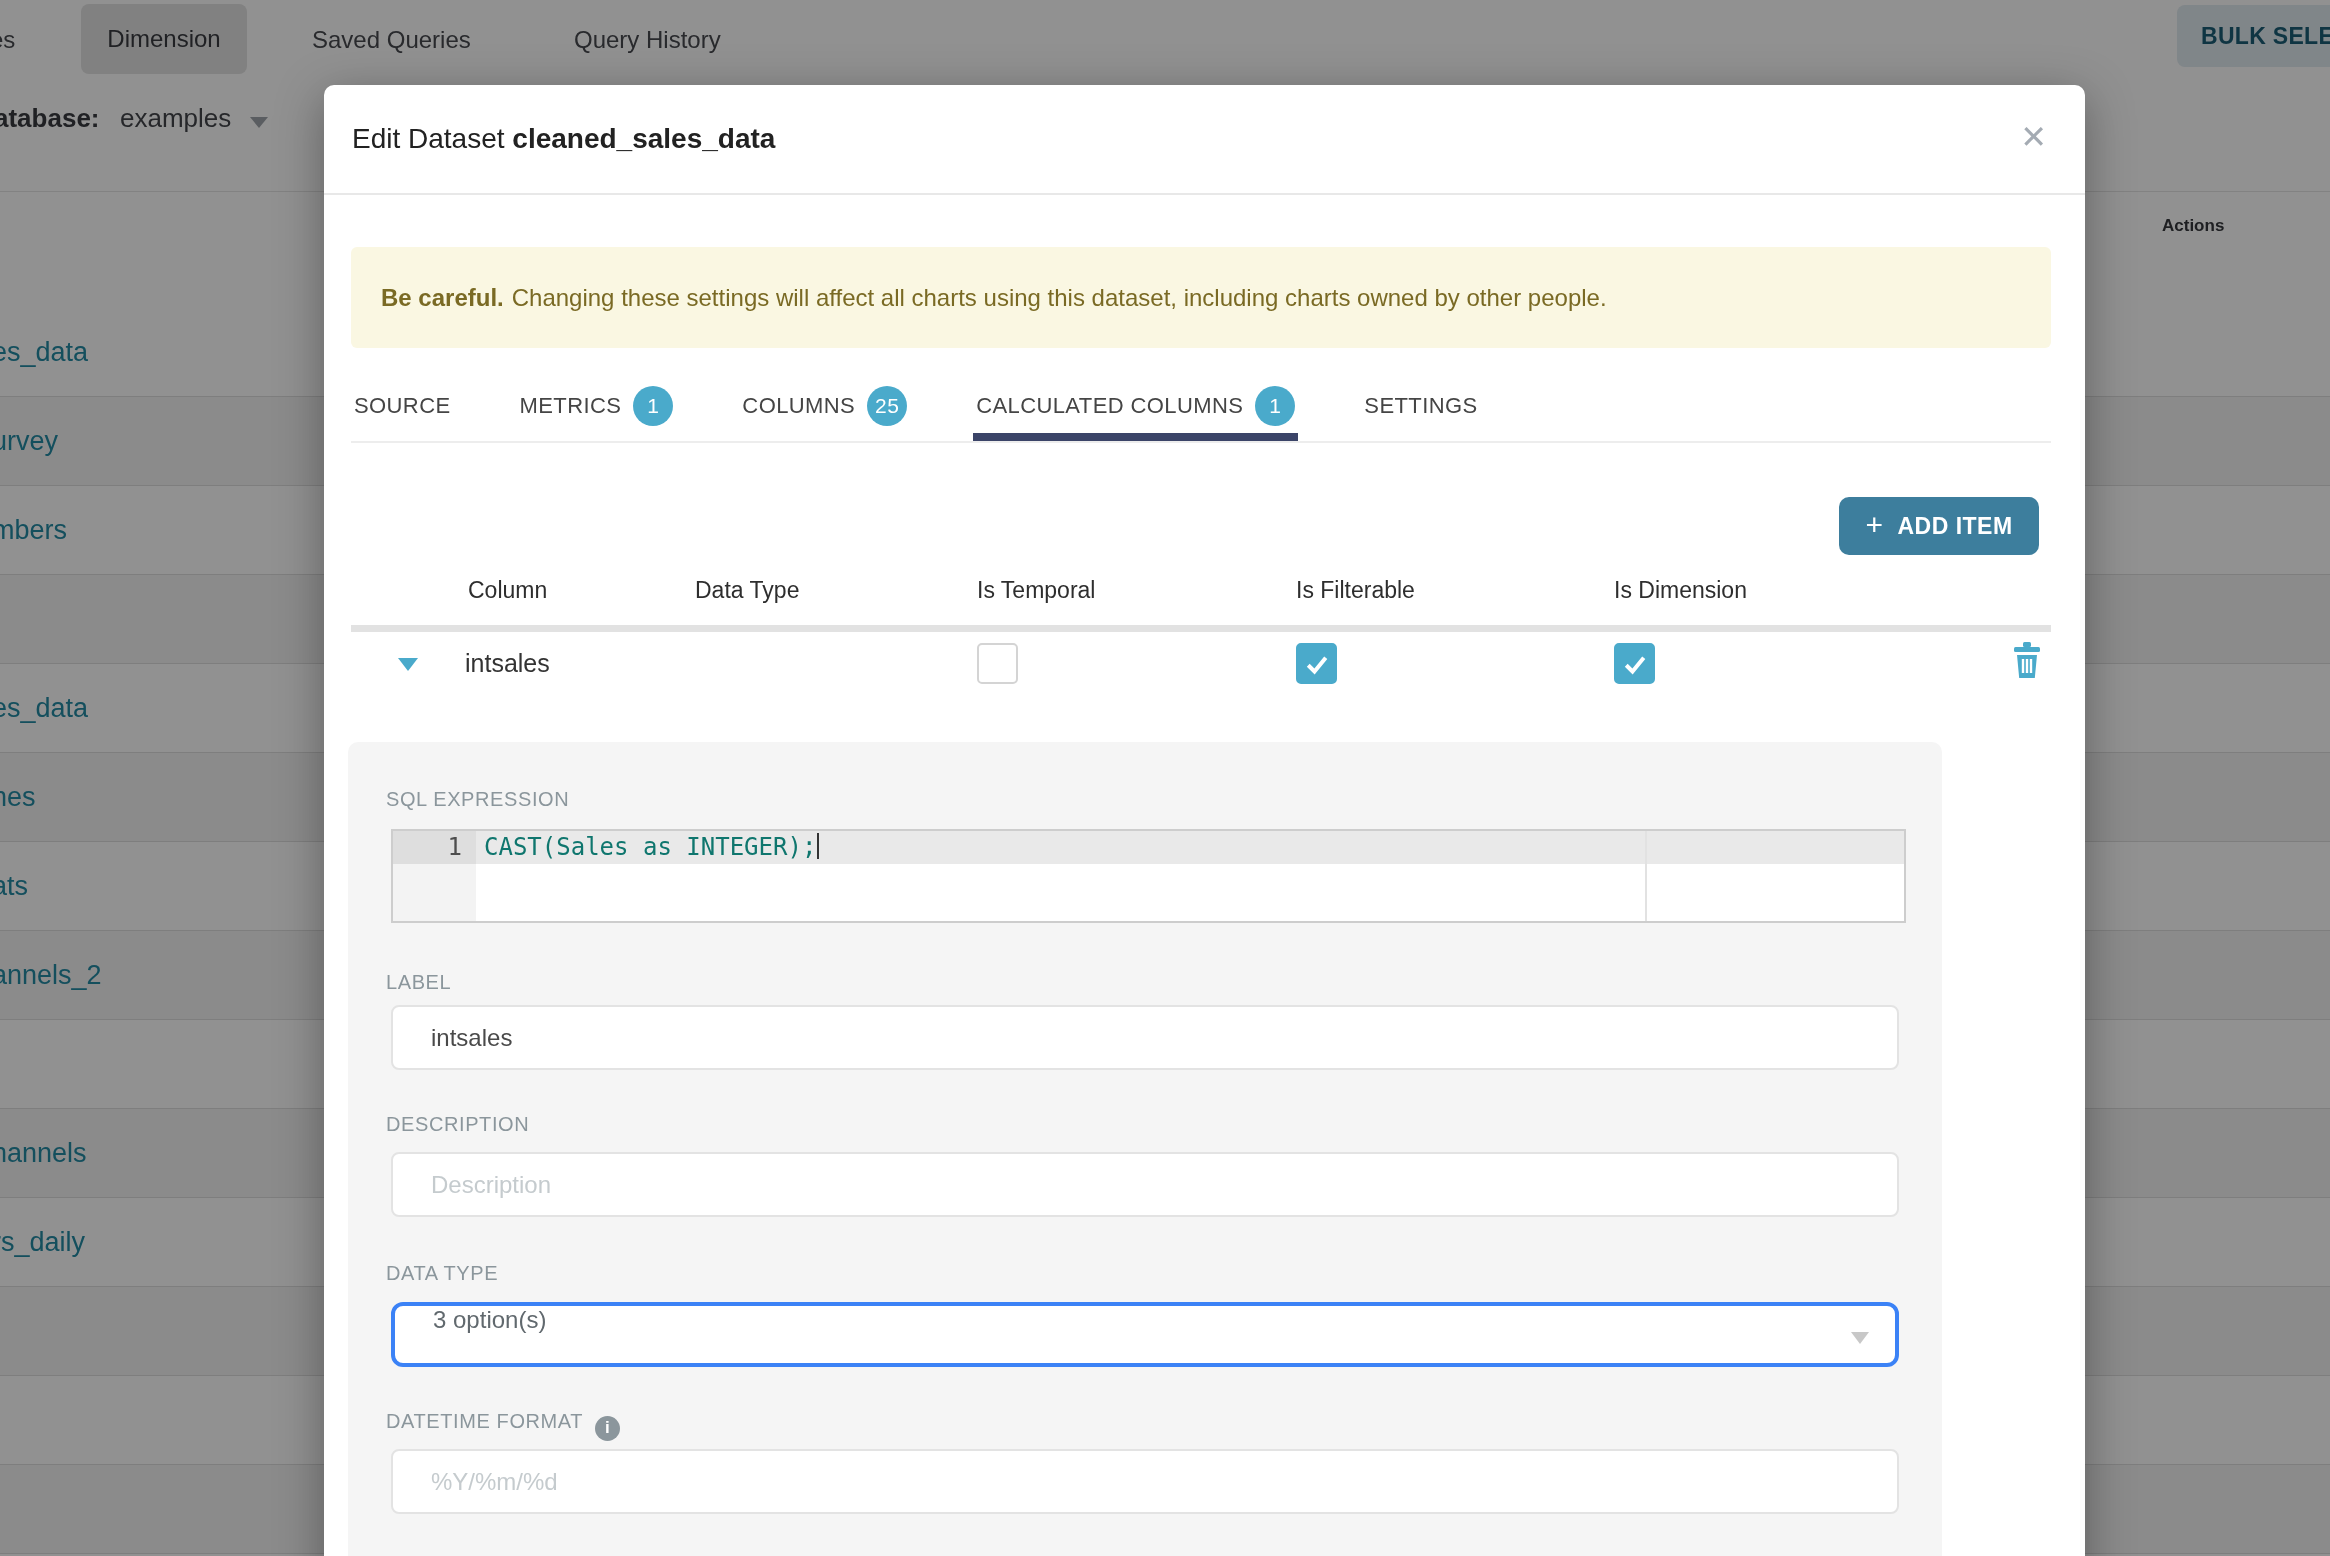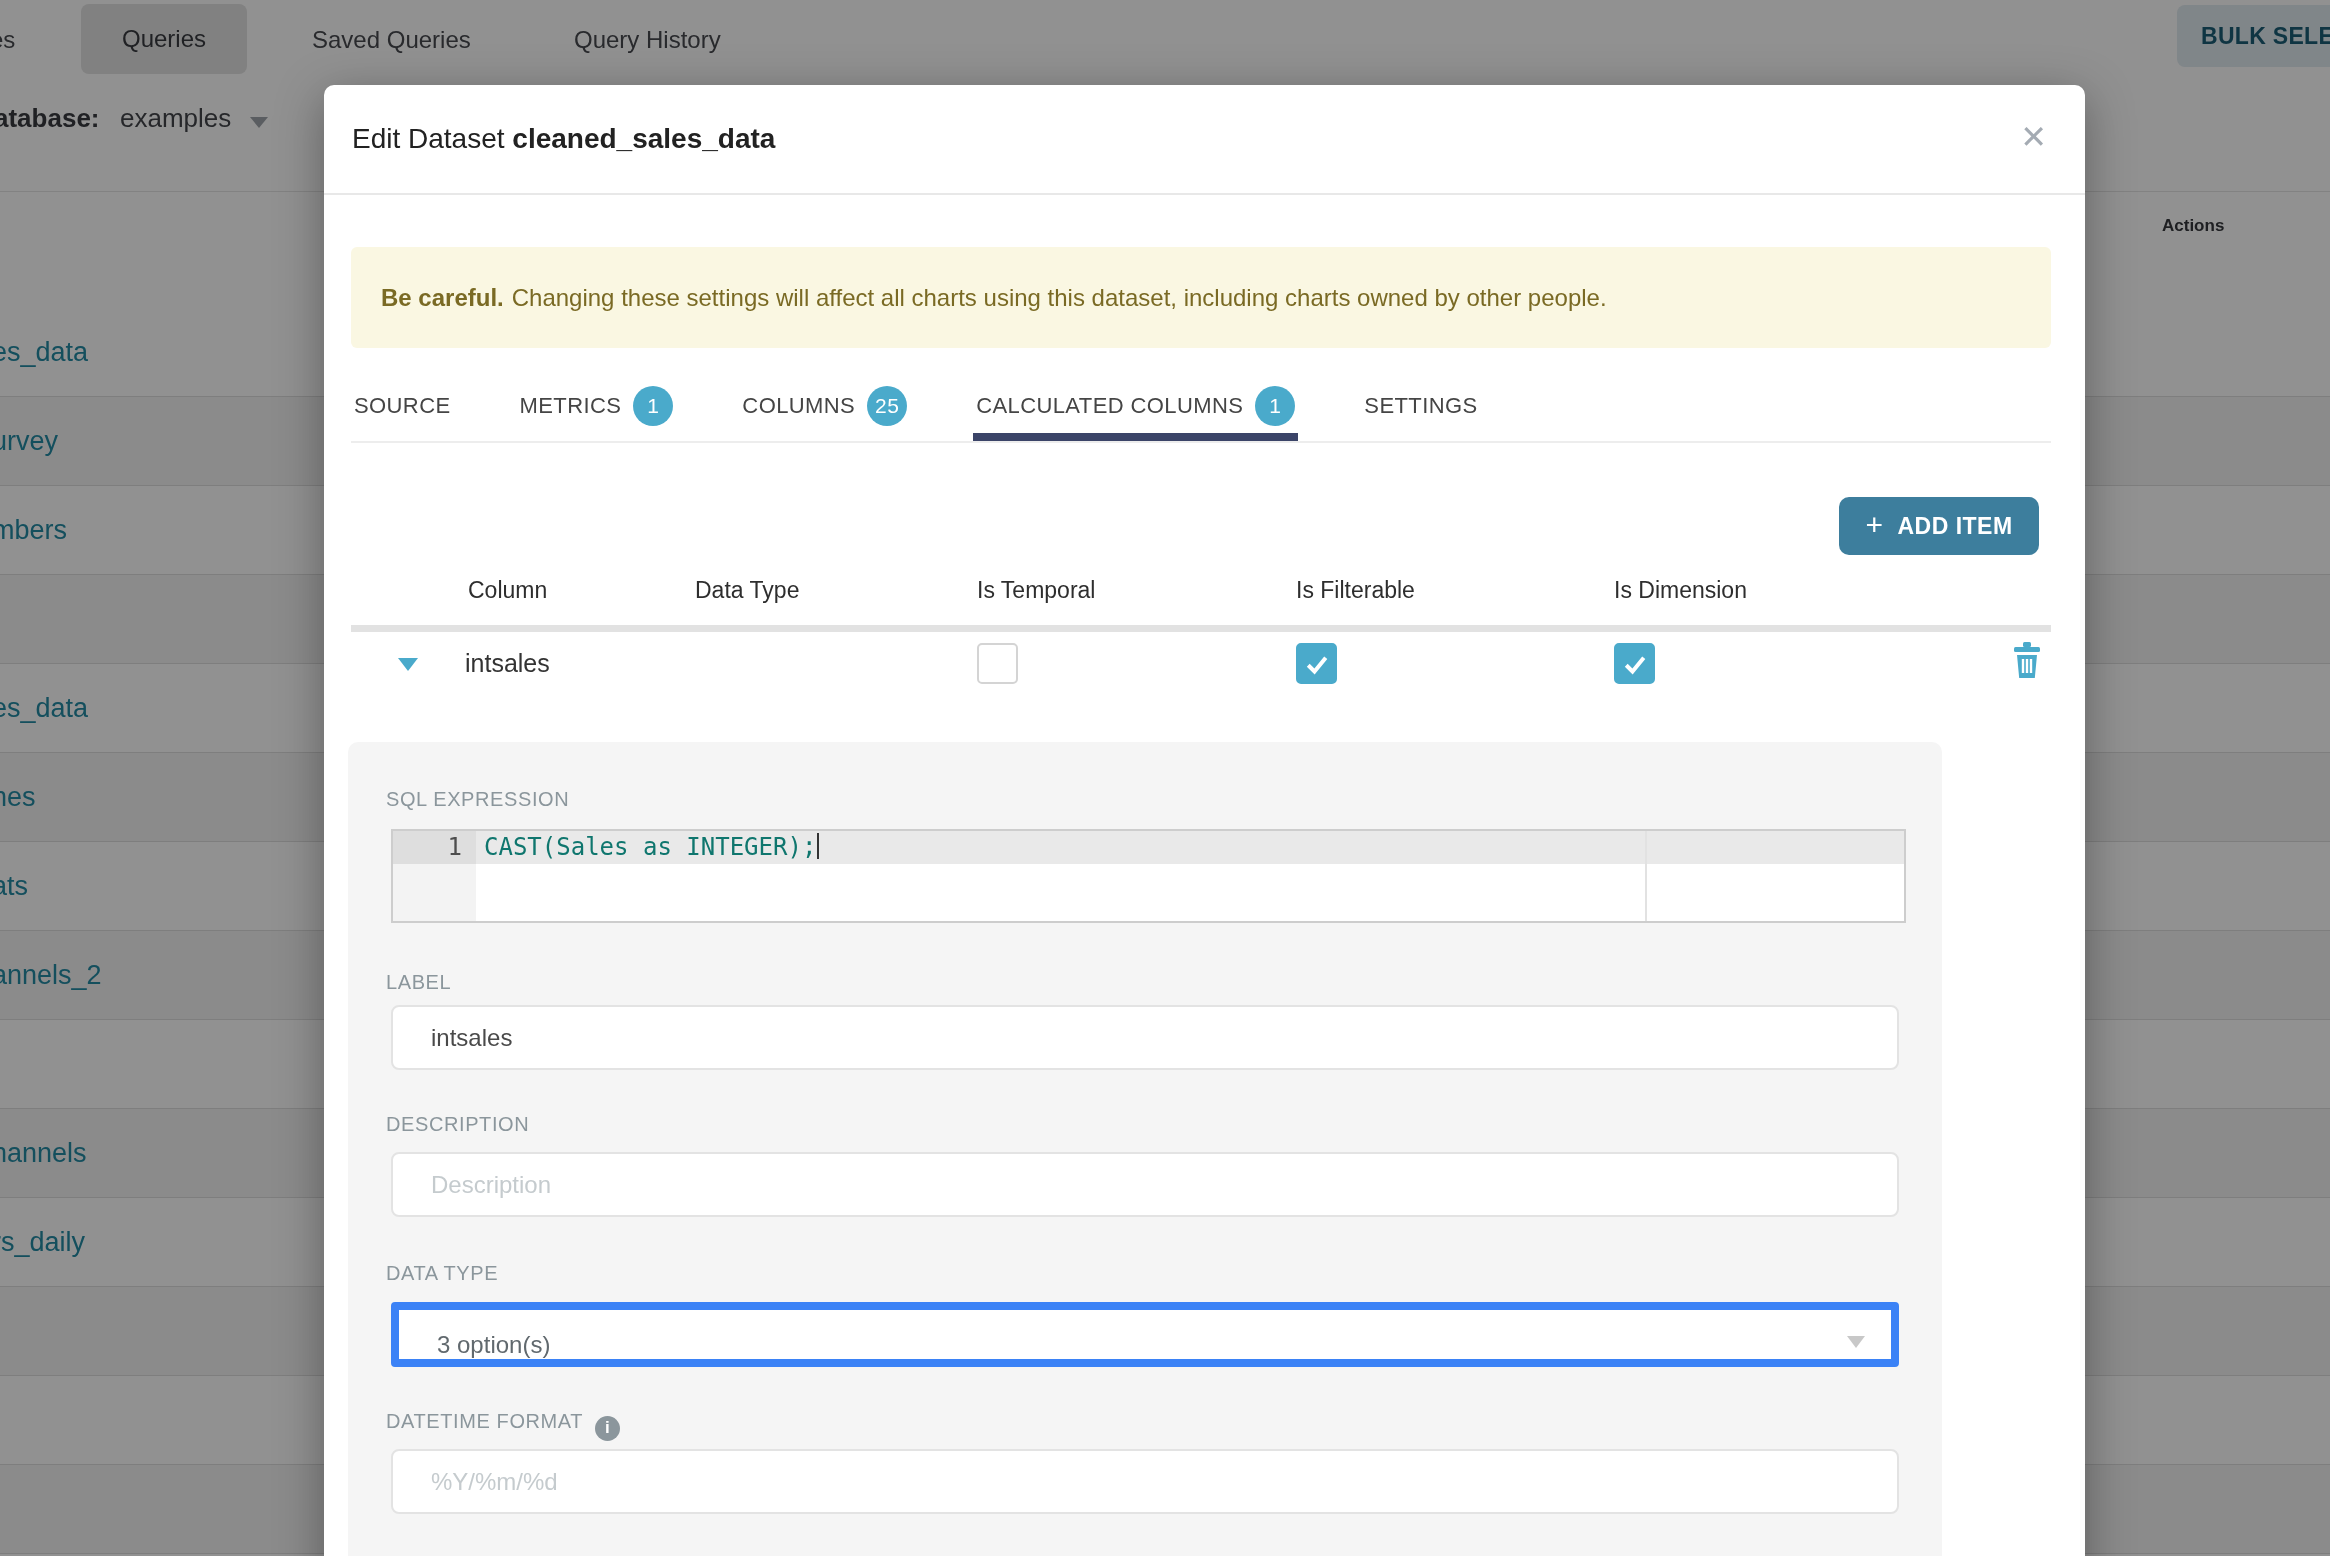--- a/index.html
+++ b/index.html
@@ -86,32 +86,32 @@
   .active-line { position:absolute; left:0; right:0; top:0; height:33px; background:rgba(0,0,0,0.085); }
   .codeline { position:absolute; left:91px; top:0; line-height:33px; font-family:"DejaVu Sans Mono",monospace;
               font-size:24px; color:#0f766e; white-space:pre; }
   .cursor { display:inline-block; width:2px; height:26px; background:#333; vertical-align:-4px; margin-left:1px; }
   .pmargin { position:absolute; left:1252px; top:0; bottom:0; width:2px; background:#e2e2e2; }
 
   .finput { position:absolute; left:43px; width:1508px; height:65px; background:#fff; border:2px solid #e3e3e3;
             border-radius:8px; font-family:"Liberation Sans",sans-serif; font-size:24px; color:#4a4a4a;
             padding:0 0 0 38px; outline:none; }
   .finput::placeholder { color:#c5cbce; }
-  .fselect { position:absolute; left:43px; width:1508px; height:65px; background:#fff; border:8px solid #3b82f6;
-             border-radius:4px; font-size:24px; color:#61696e; display:flex; align-items:flex-end;
+  .fselect { position:absolute; left:43px; width:1508px; height:65px; background:#fff; border:4px solid #3b82f6;
+             border-radius:12px; font-size:24px; color:#61696e; display:flex; align-items:flex-start;
              padding-left:38px; cursor:pointer; }
   .sel-caret { position:absolute; right:26px; top:26px; width:0; height:0;
                border-left:9px solid transparent; border-right:9px solid transparent; border-top:12px solid #c8c8c8; }
 </style>
 </head>
 <body>
 
 <div class="page">
   <span class="nav-frag">es</span>
-  <span class="nav-pill">Queries</span>
+  <span class="nav-pill">Dimension</span>
   <span class="nav-item nav-sq">Saved Queries</span>
   <span class="nav-item nav-qh">Query History</span>
   <span class="bulk-btn">BULK SELE</span>
 
   <div class="filterbar">
     <span class="db-label">atabase:</span>
     <span class="db-value">examples</span>
     <span class="db-caret"></span>
   </div>
 

